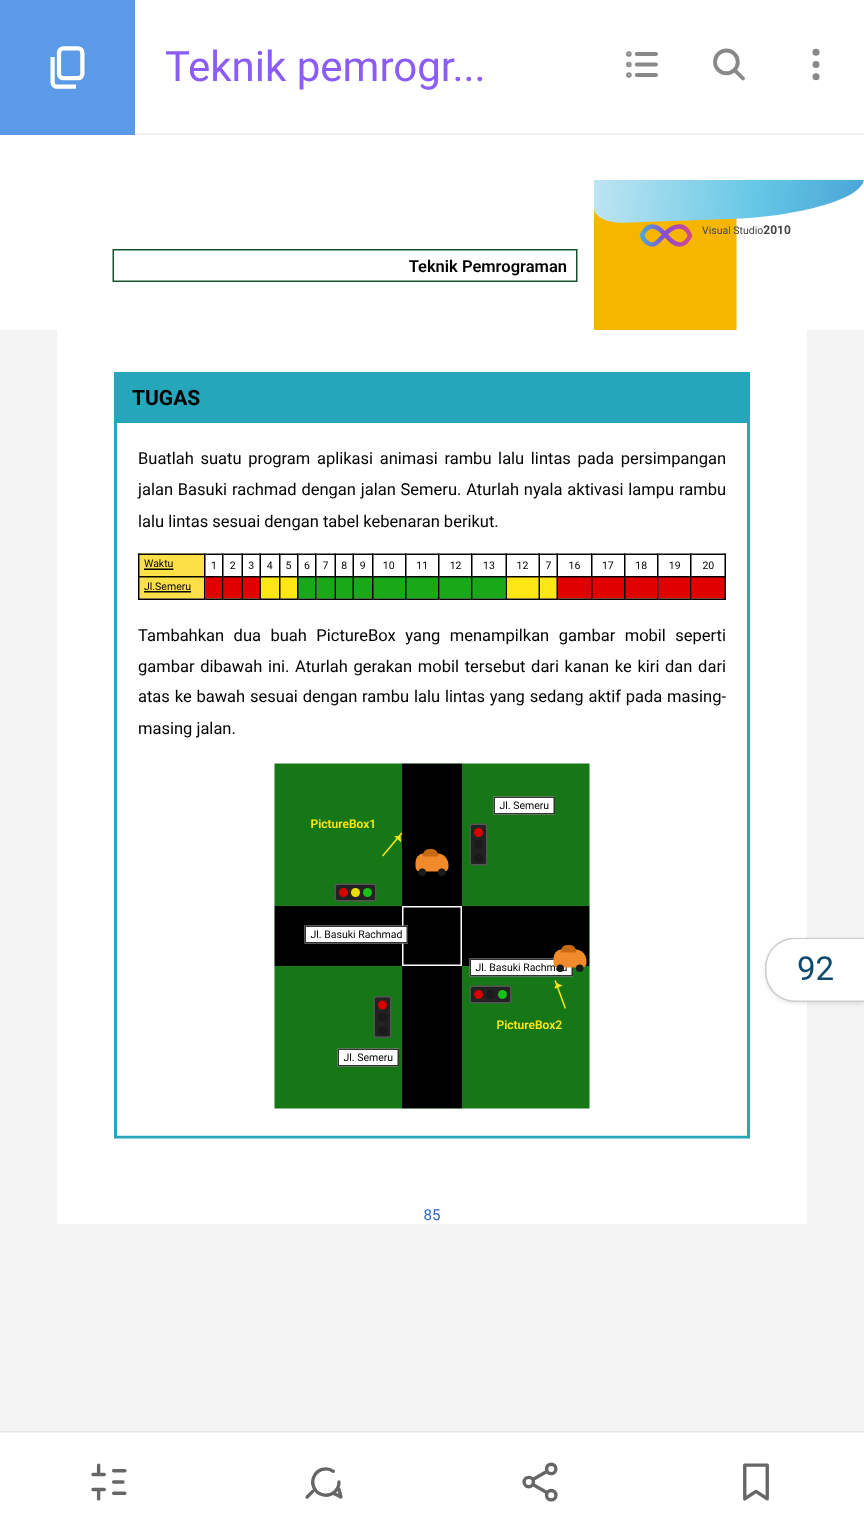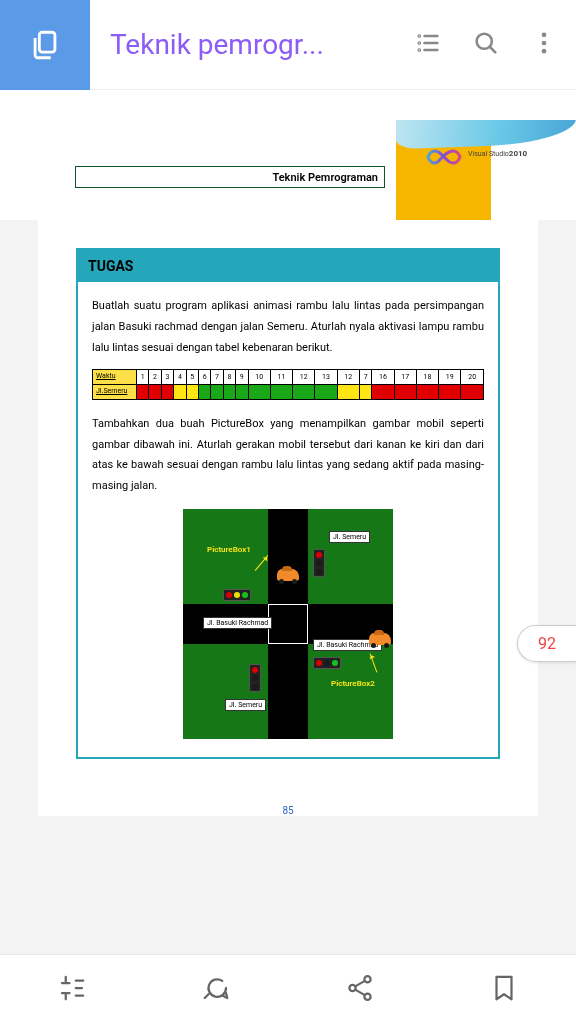--- a/index.html
+++ b/index.html
@@ -56,21 +56,21 @@
   .car { position: absolute; width: 22px; height: 12px; border-radius: 5px 7px 3px 3px / 6px 8px 3px 3px; }
   .car::before, .car::after { content: ""; position: absolute; bottom: -3px; width: 5px; height: 5px; background: #1a1a1a; border-radius: 50%; }
   .car::before { left: 2px; } .car::after { right: 2px; }
   .car-roof { position: absolute; top: -3px; left: 5px; width: 10px; height: 5px; border-radius: 4px 4px 0 0; }
   .arrow { position: absolute; border-left: 1px solid #ffe615; height: 20px; }
   .arrow::after { content: ""; position: absolute; top: -1px; left: -3px; border: 3px solid transparent; border-bottom-color: #ffe615; }
 
   .pagenum { text-align: center; font-size: 10px; color: #2a65c0; margin: 46px 0 10px 0; }
 
   
-  .page-indicator { position: absolute; right: 0; top: 625px; background: #fff; border: 1px solid #ccc; border-right: none; border-radius: 20px 0 0 20px; padding: 8px 20px; font-size: 16px; color: #ef4444; box-shadow: 0 1px 3px rgba(0,0,0,0.1); }
+  .page-indicator { position: absolute; right: 0; top: 625px; background: #fff; border: 1px solid #ccc; border-right: none; border-radius: 20px 0 0 20px; padding: 8px 20px; font-size: 22px; color: #0c4a6e; box-shadow: 0 1px 3px rgba(0,0,0,0.1); }
 
   
   .bottombar { position: absolute; bottom: 0; left: 0; right: 0; height: 70px; background: #fff; border-top: 1px solid #e6e6e6; display: flex; align-items: center; justify-content: space-around; }
   .bottom-icon { color: #666; cursor: pointer; }
 </style>
 </head>
 <body>
 
 <div class="appbar">
   <div class="appbar-left">

